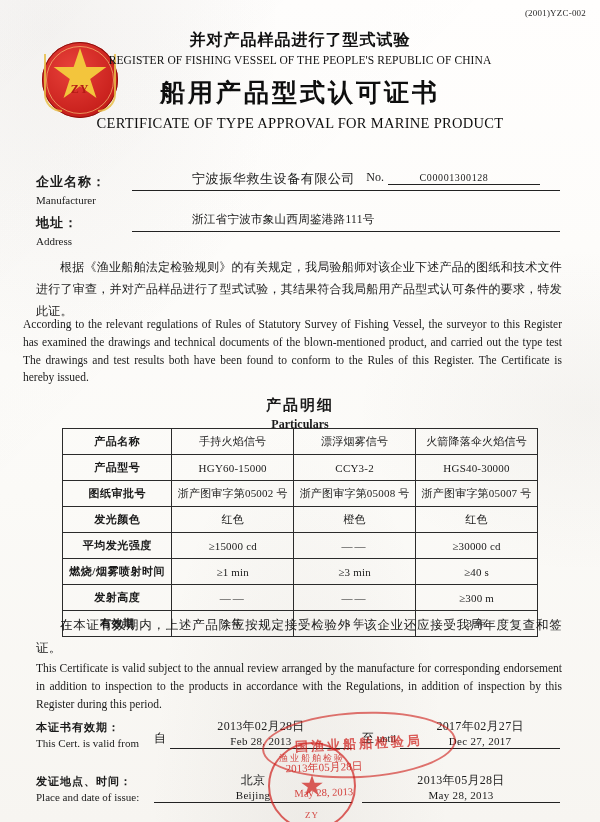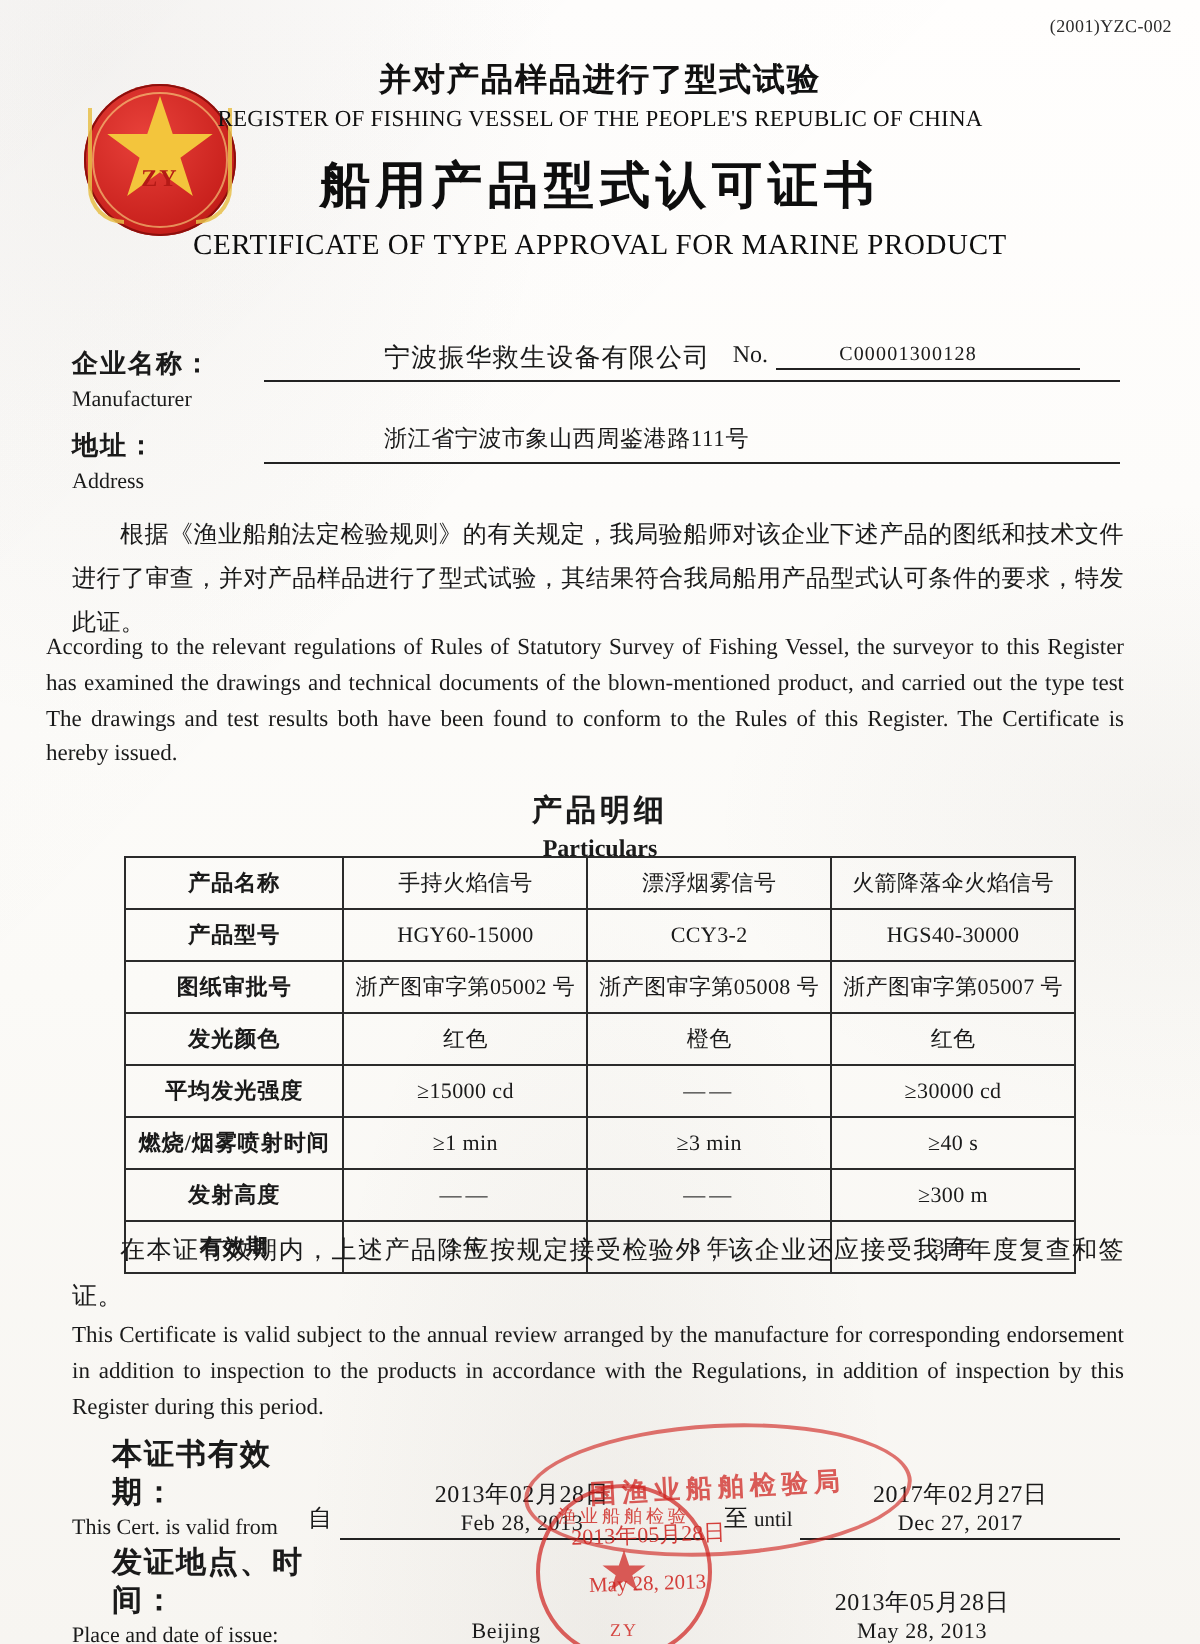--- a/index.html
+++ b/index.html
@@ -287,21 +287,21 @@
 
   
   .validity {
     position: absolute;
     left: 36px;
     right: 40px;
     top: 718px;
   }
   .v-row { display: flex; align-items: flex-end; }
   .v-label { width: 118px; flex: 0 0 118px; }
-  .v-label .cn { display: block; font-size: 15px; font-weight: bold; letter-spacing: 1px; margin-left: 20px; }
+  .v-label .cn { display: block; font-size: 11px; font-weight: bold; letter-spacing: 1px; }
   .v-label .en { display: block; font-size: 11px; margin-top: 2px; }
   .v-seg {
     flex: 1;
     display: flex;
     align-items: flex-end;
     gap: 4px;
   }
   .v-key { font-size: 12px; padding-bottom: 2px; }
   .v-key .en { font-size: 10.5px; }
   .v-fill {
@@ -533,20 +533,21 @@
   </div>
 
   <div class="issue">
     <div class="v-row">
       <div class="v-label">
         <span class="cn">发证地点、时间：</span>
         <span class="en">Place and date of issue:</span>
       </div>
       <div class="v-seg">
         <span class="v-fill">
+          <span class="cn">北京</span>
           <span class="en">Beijing</span>
         </span>
       </div>
       <div class="v-seg" style="margin-left:10px;">
         <span class="v-fill">
           <span class="cn">2013年05月28日</span>
           <span class="en">May 28, 2013</span>
         </span>
       </div>
     </div>

